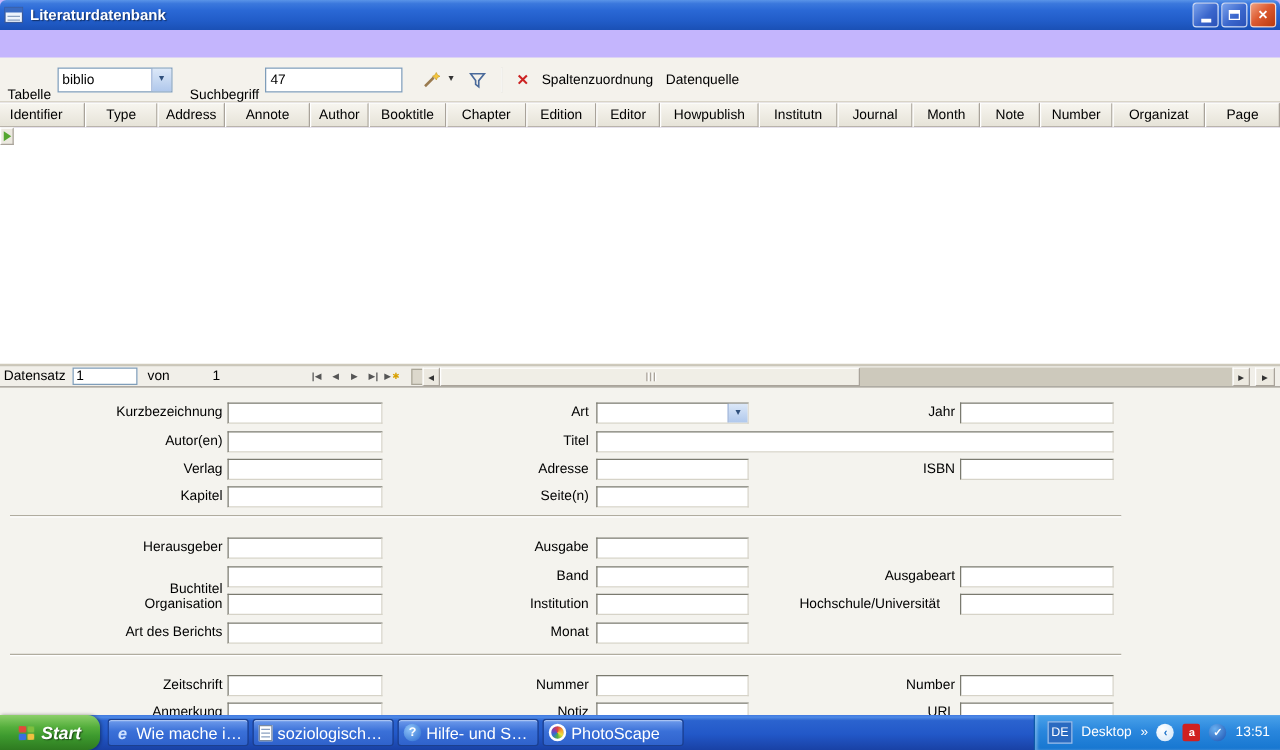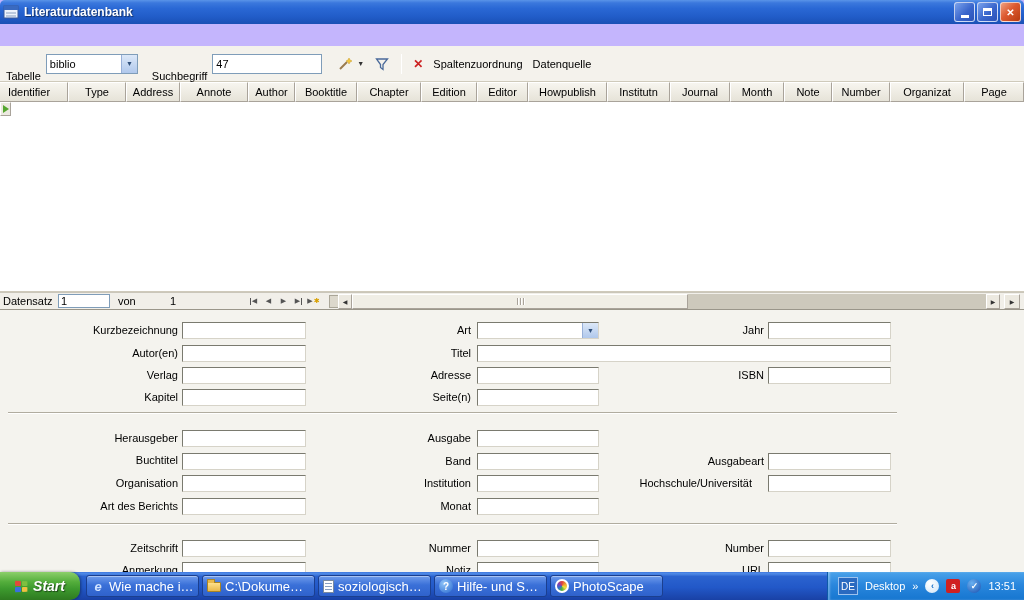--- a/index.html
+++ b/index.html
@@ -274,21 +274,21 @@
     <label class="f" style="left:371px;top:81px;width:100px">Seite(n)</label>
     <input class="fi" style="left: 477px; top: 79px; width: 122px;">
 
     <div class="fsep" style="left:8px;top:102px;width:889px"></div>
 
     <label class="f" style="left:8px;top:122px;width:170px">Herausgeber</label>
     <input class="fi" style="left: 182px; top: 120px; width: 124px;">
     <label class="f" style="left:371px;top:122px;width:100px">Ausgabe</label>
     <input class="fi" style="left: 477px; top: 120px; width: 122px;">
 
-    <label class="f" style="left:8px;top:144px;width:170px">Buchtitel</label>
+    <label class="f" style="left:8px;top:155px;width:170px">Buchtitel</label>
     <input class="fi" style="left: 182px; top: 143px; width: 124px;">
     <label class="f" style="left:371px;top:145px;width:100px">Band</label>
     <input class="fi" style="left: 477px; top: 143px; width: 122px;">
     <label class="f" style="left:604px;top:145px;width:160px">Ausgabeart</label>
     <input class="fi" style="left: 768px; top: 143px; width: 123px;">
 
     <label class="f" style="left:8px;top:167px;width:170px">Organisation</label>
     <input class="fi" style="left: 182px; top: 165px; width: 124px;">
     <label class="f" style="left:371px;top:167px;width:100px">Institution</label>
     <input class="fi" style="left: 477px; top: 165px; width: 122px;">
@@ -324,24 +324,20 @@
           <span class="f2"></span>
           <span class="f3"></span>
           <span class="f4"></span>
       </span>
       <span>Start</span>
     </div>
     <div class="tasks">
       <div class="task">
         <span class="ticon icon-e">e</span>
         <span class="tklabel">Wie mache ic...</span>
-      </div>
-      <div class="task">
-        <span class="ticon icon-folder"></span>
-        <span class="tklabel">C:\Dokument...</span>
       </div>
       <div class="task">
         <span class="ticon icon-doc"></span>
         <span class="tklabel">soziologische...</span>
       </div>
       <div class="task">
         <span class="ticon icon-help">?</span>
         <span class="tklabel">Hilfe- und Su...</span>
       </div>
       <div class="task">

